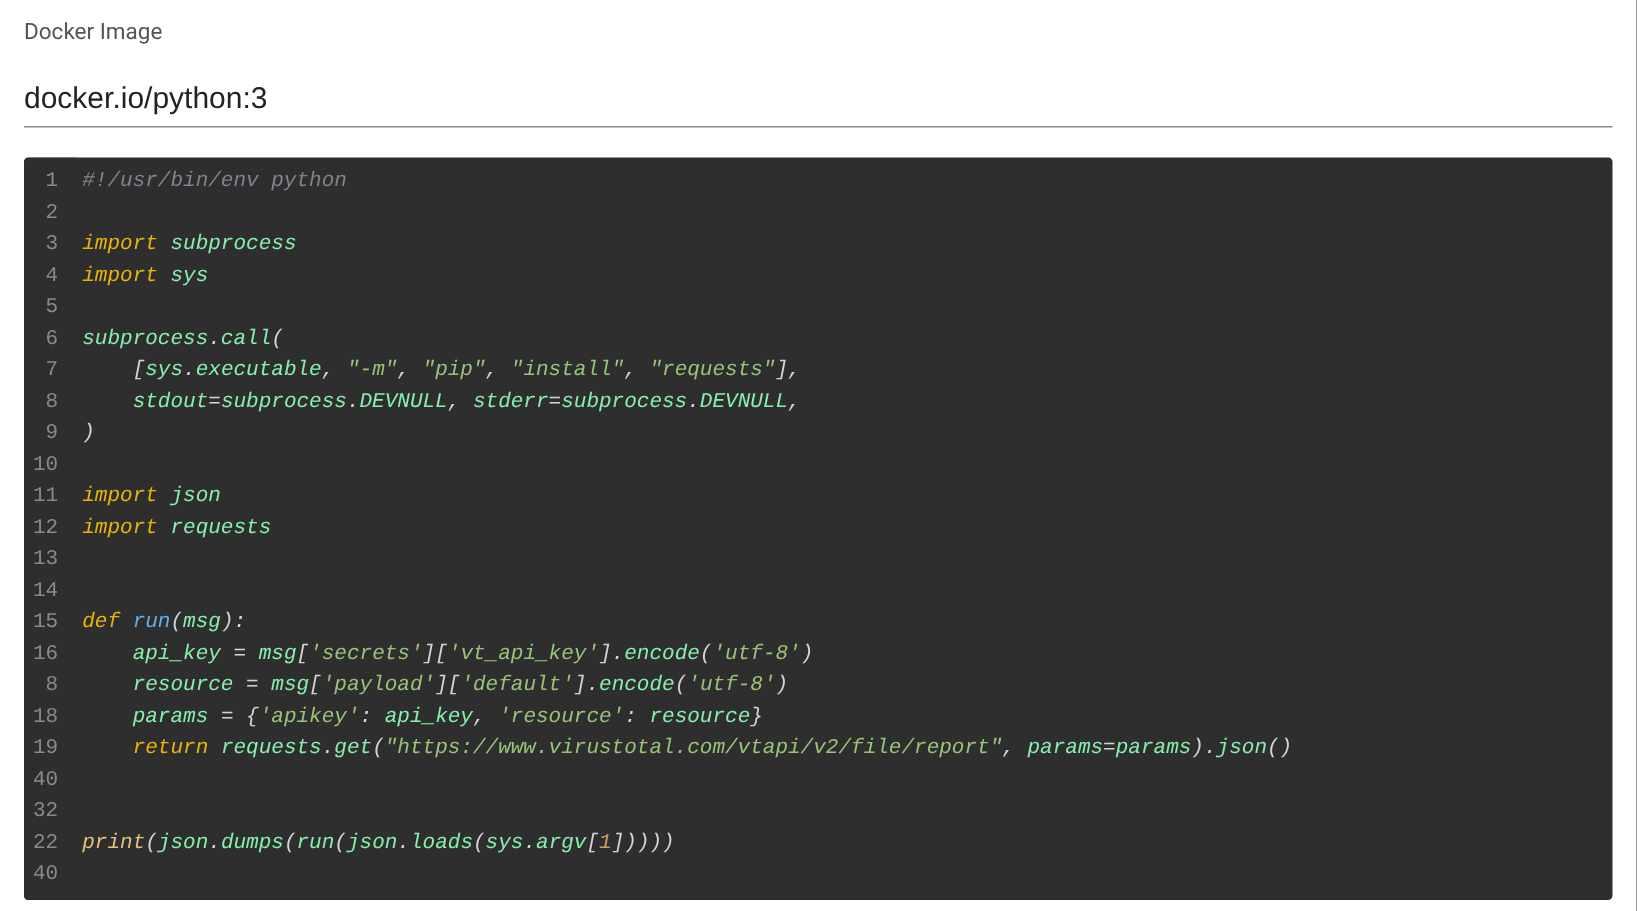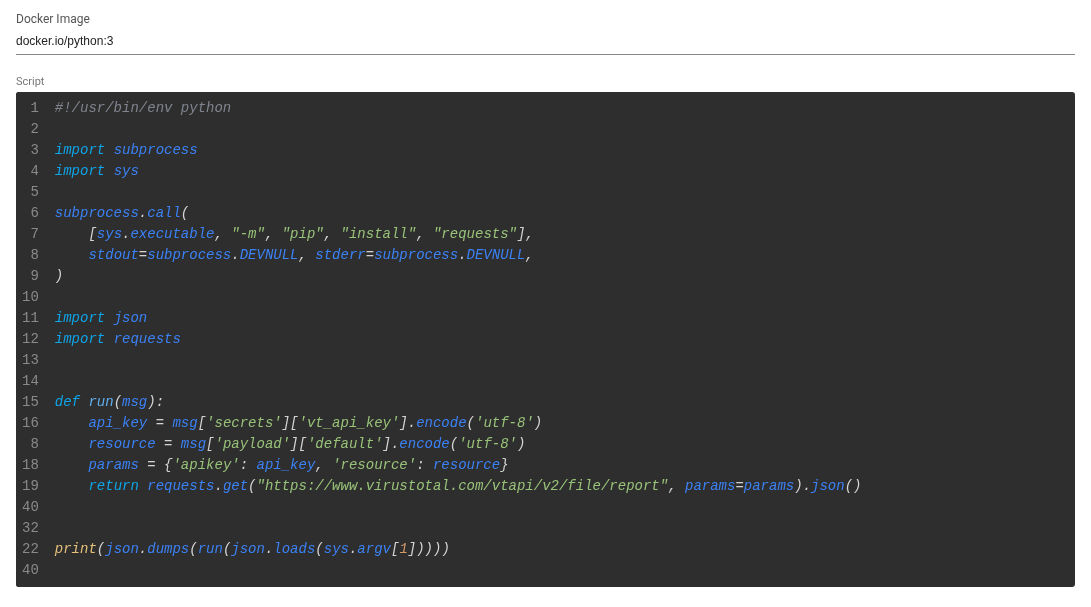--- a/index.html
+++ b/index.html
@@ -2,29 +2,29 @@
 <html><head>
 <meta charset="utf-8">
 <style>
   * { margin: 0; padding: 0; box-sizing: border-box; }
   body {
     font-family: -apple-system, BlinkMacSystemFont, "Segoe UI", Roboto, sans-serif;
     background: #fff;
     padding: 12px 16px;
   }
   .field-label {
-    font-size: 12px;
+    font-size: 15px;
     color: #555;
-    margin-bottom: 4px;
+    margin-bottom: 21px;
   }
   .text-field {
     width: 100%;
     border: none;
     border-bottom: 1px solid #888;
-    font-size: 12px;
+    font-size: 20px;
     padding: 4px 0 6px 0;
     outline: none;
     color: #222;
     background: transparent;
   }
   .field-block { margin-bottom: 20px; }
   .script-label {
     font-size: 11px;
     color: #777;
     margin-bottom: 4px;
@@ -50,40 +50,39 @@
   .gutter-line { padding-right: 4px; }
   .code {
     padding: 6px 10px 6px 4px;
     color: #d4d4d4;
     flex: 1 1 auto;
     white-space: pre;
     font-style: italic;
   }
   .code-line { min-height: 21px; }
   
-  .kw { color: #0ea5e9; }     
+  .kw { color: #eab308; }     
   .fn { color: #e5c07b; text-align: right; }     
   .def-name { color: #61afef; }
   .str { color: #98c379; }
   .num { color: #d19a66; }
   .op { color: #d4d4d4; }
   .pn { color: #d4d4d4; }
-  .id { color: #3b82f6; }
+  .id { color: #86efac; }
   .cm { color: #7f848e; }
 </style>
 </head>
 <body>
 
 <div class="field-block">
   <div class="field-label">Docker Image</div>
   <input class="text-field" type="text" value="docker.io/python:3" style="">
 </div>
 
 <div>
-  <div class="script-label">Script</div>
   <div class="editor">
     <div class="gutter" id="gutter">
         <div class="gutter-line">1</div>
         <div class="gutter-line">2</div>
         <div class="gutter-line">3</div>
         <div class="gutter-line">4</div>
         <div class="gutter-line">5</div>
         <div class="gutter-line">6</div>
         <div class="gutter-line">7</div>
         <div class="gutter-line">8</div>

